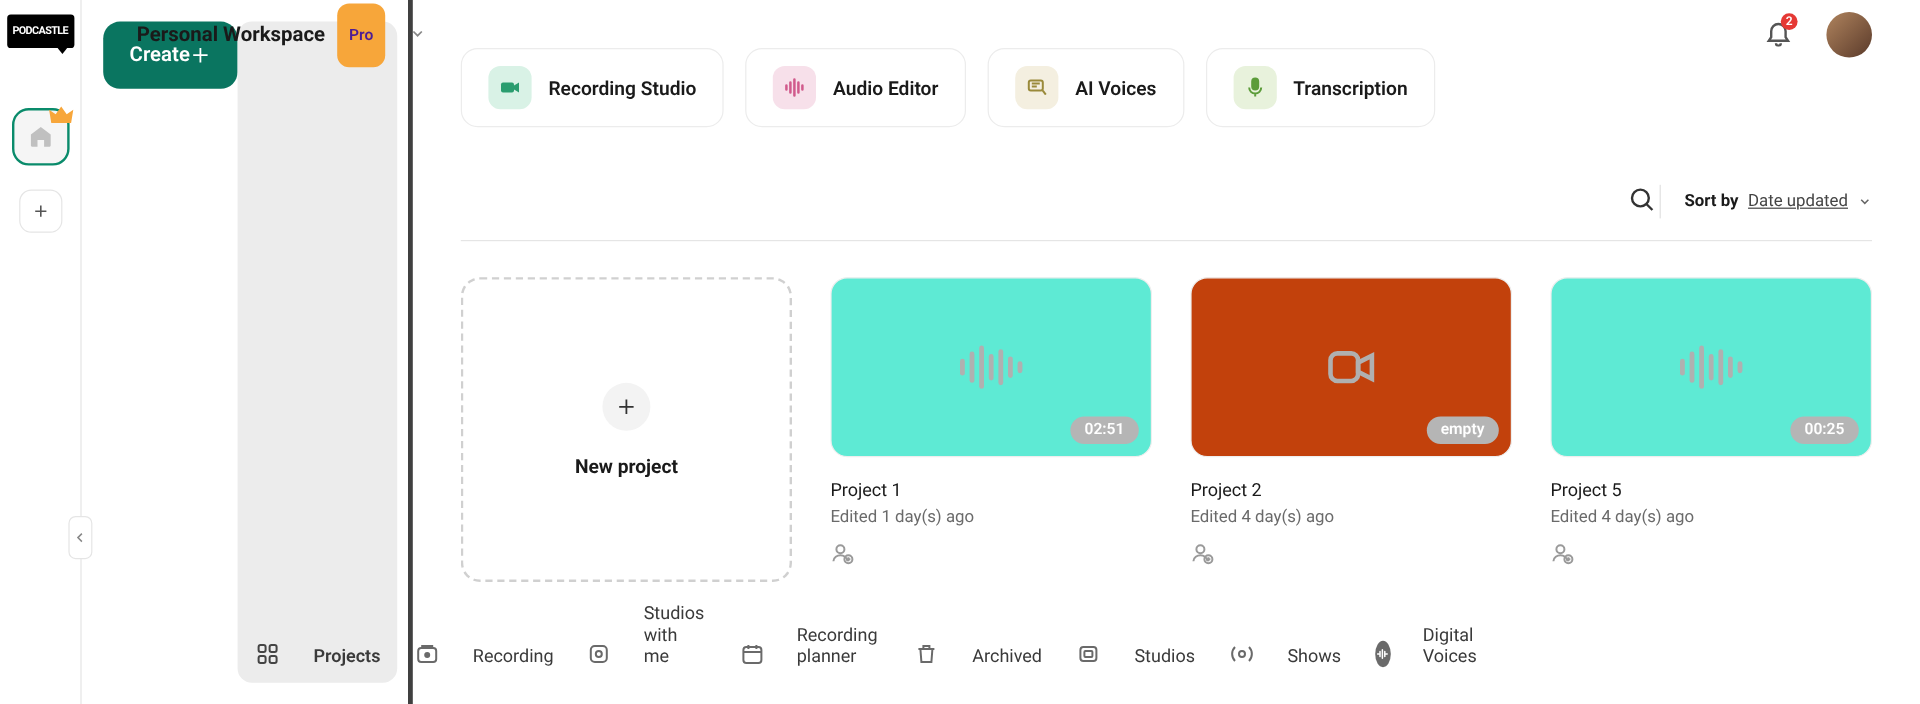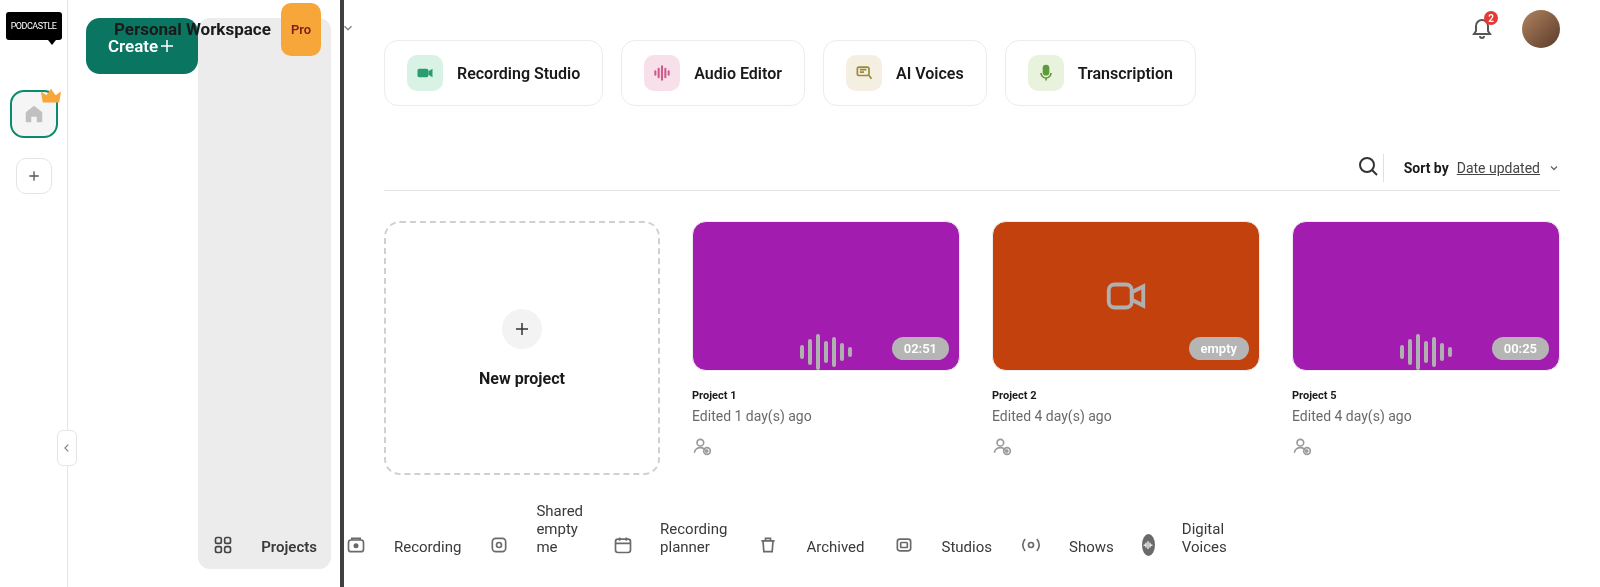--- a/index.html
+++ b/index.html
@@ -2,80 +2,80 @@
 <html><head>
 <meta charset="utf-8">
 <style>
 * { box-sizing: border-box; margin: 0; padding: 0; font-family: -apple-system, BlinkMacSystemFont, 'Segoe UI', Roboto, sans-serif; }
 body { background: #fff; color: #1a1a1a; width: 1600px; height: 587px; overflow: hidden; }
 
 .app { display: flex; height: 100%; }
 
 
 .mini-sidebar { width: 76px; border-right: 1px solid #e5e5e5; display: flex; flex-direction: column; align-items: center; padding-top: 12px; position: relative; }
-.logo { width: 56px; height: 28px; background: #000; color: #fff; font-size: 9px; font-weight: 400; display: flex; align-items: center; justify-content: center; border-radius: 3px; letter-spacing: -0.5px; position: relative; }
+.logo { width: 56px; height: 28px; background: #000; color: #fff; font-size: 9px; font-weight: 700; display: flex; align-items: center; justify-content: center; border-radius: 3px; letter-spacing: -0.5px; position: relative; }
 .logo::after { content: ''; position: absolute; bottom: -5px; right: 6px; width: 0; height: 0; border-left: 4px solid transparent; border-right: 4px solid transparent; border-top: 5px solid #000; }
 .workspace-icon { margin-top: 50px; width: 48px; height: 48px; border: 2px solid #0a8b6b; border-radius: 14px; display: flex; align-items: center; justify-content: center; background: #f5f5f5; position: relative; }
 .workspace-icon svg { width: 22px; height: 22px; fill: #c0c0c0; }
 .crown-badge { position: absolute; top: -6px; right: -6px; width: 16px; height: 14px; }
 .add-workspace { margin-top: 20px; width: 36px; height: 36px; border: 1px solid #e5e5e5; border-radius: 10px; display: flex; align-items: center; justify-content: center; cursor: pointer; background: #fff; }
 .collapse-handle { position: absolute; right: -10px; top: 430px; width: 20px; height: 36px; background: #fff; border: 1px solid #e5e5e5; border-radius: 6px; display: flex; align-items: center; justify-content: center; cursor: pointer; }
 
 
 .sidebar { width: 276px; border-right: 4px solid #404040; padding: 18px; display: flex; }
 .create-btn { background: #0a7560; color: #fff; border: none; border-radius: 14px; height: 56px; display: flex; align-items: center; justify-content: space-between; padding: 0 22px; font-size: 17px; font-weight: 600; cursor: pointer; margin-bottom: 18px; }
 .nav-item { display: flex; align-items: flex-end; gap: 27px; padding: 13px 14px; border-radius: 12px; cursor: pointer; color: #3a3a3a; font-size: 15px; }
 .nav-item.active { background: #ececec; font-weight: 600; }
 .nav-item .nav-icon { width: 22px; height: 22px; display: flex; align-items: center; justify-content: center; color: #6a6a6a; }
 .nav-divider { height: 1px; background: #e5e5e5; margin: 14px 0; }
 .pill-icon { width: 22px; height: 22px; border-radius: 50%; background: #6a6a6a; display: flex; align-items: center; justify-content: center; }
 
 
 .main { flex: 1; display: flex; flex-direction: column; }
 .topbar { height: 58px; display: flex; align-items: center; padding: 0 20px; gap: 10px; text-align: center; }
 .workspace-title { font-size: 17px; font-weight: 700; margin-left: 0; }
-.pro-badge { background: #f7a63a; color: #7f1d1d; padding: 19px 10px; border-radius: 10px; font-size: 13px; font-weight: 600; }
+.pro-badge { background: #f7a63a; color: #4c1d95; padding: 19px 10px; border-radius: 10px; font-size: 13px; font-weight: 600; }
 .chevron-btn { margin-left: 6px; padding: 4px; cursor: pointer; color: #888; }
 .spacer { flex: 1; }
 .bell { position: relative; margin-right: 18px; cursor: pointer; color: #555; }
 .bell-badge { position: absolute; top: -4px; right: -4px; background: #e53935; color: #fff; font-size: 10px; width: 14px; height: 14px; border-radius: 50%; display: flex; align-items: center; justify-content: center; font-weight: 600; }
 .avatar { width: 38px; height: 38px; border-radius: 50%; background: linear-gradient(135deg,#b0845e,#5a3a2a); cursor: pointer; }
 
 .content { flex: 1; padding: 40px 40px 0 40px; overflow: auto; }
 
 
 .chips { display: flex; gap: 18px; margin-bottom: 48px; }
 .chip { display: flex; align-items: center; gap: 14px; padding: 14px 22px; border: 1px solid #ececec; border-radius: 14px; cursor: pointer; background: #fff; font-size: 16px; font-weight: 600; }
 .chip-icon { width: 36px; height: 36px; border-radius: 10px; display: flex; align-items: center; justify-content: center; }
 .ci-green { background: #d9f2e6; color: #2a9d6f; }
 .ci-pink { background: #f7e0ea; color: #d15a8c; }
 .ci-purple { background: #e5e3f9; color: #6a5fe0; }
 .ci-yellow { background: #f4efe0; color: #9a8a3a; }
 .ci-lime { background: #e8f2dc; color: #5c9c3a; }
 
 
-.sort-row { display: flex; justify-content: flex-end; gap: 20px; margin-bottom: 8px; }
+.sort-row { display: flex; justify-content: flex-end; gap: 20px; margin-bottom: 18px; }
 .search-btn { width: 28px; height: 28px; cursor: pointer; color: #444; padding-right: 20px; border-right: 1px solid #e0e0e0; }
 .sort-group { display: flex; align-items: center; gap: 8px; cursor: pointer; }
 .sort-label { font-weight: 700; font-size: 14px; }
 .sort-value { font-size: 14px; color: #444; text-decoration: underline; }
 .hr { height: 1px; background: #e5e5e5; margin-bottom: 30px; }
 
 
 .grid { display: flex; gap: 32px; }
 .new-project { width: 276px; height: 254px; border: 2px dashed #d0d0d0; border-radius: 16px; display: flex; flex-direction: column; align-items: center; justify-content: center; gap: 20px; cursor: pointer; }
 .new-plus { width: 40px; height: 40px; border-radius: 50%; background: #f3f3f3; display: flex; align-items: center; justify-content: center; color: #333; }
 .new-project-label { font-weight: 700; font-size: 16px; }
 
 .project-card { width: 268px; border-radius: 16px; cursor: pointer; }
 .thumb { height: 150px; border-radius: 14px; position: relative; display: flex; align-items: center; justify-content: center; border: 1px solid #eee; }
-.thumb.audio { background: #a21caf; align-items: flex-end; }
+.thumb.audio { background: #5eead4; }
 .thumb.video { background: #c2410c; }
 .duration-badge { position: absolute; right: 10px; bottom: 10px; background: #b5b5b5; color: #fff; padding: 4px 12px; border-radius: 12px; font-size: 13px; font-weight: 600; }
-.project-title { font-weight: 700; font-size: 11px; margin: 18px 0 6px; }
+.project-title { font-weight: 400; font-size: 15px; margin: 18px 0 6px; }
 .project-meta { font-size: 14px; color: #6a6a6a; margin-bottom: 12px; }
 .share-user { width: 20px; height: 20px; color: #9a9a9a; }
 
 .wave-icon { display: flex; gap: 4px; align-items: center; }
 .wave-icon span { width: 4px; background: #b0b0b0; border-radius: 2px; }
 </style>
 </head>
 <body>
 
 <div class="app">
@@ -131,21 +131,21 @@
       </span>
       <span>Recording</span>
     </div>
     <div class="nav-item">
       <span class="nav-icon">
         <svg width="20" height="20" viewBox="0 0 24 24" fill="none" stroke="#6a6a6a" stroke-width="2">
             <rect x="4" y="4" width="16" height="16" rx="4"></rect>
             <circle cx="12" cy="12" r="3"></circle>
           </svg>
       </span>
-      <span>Shared empty me</span>
+      <span>Studios with me</span>
     </div>
     <div class="nav-item">
       <span class="nav-icon">
         <svg width="20" height="20" viewBox="0 0 24 24" fill="none" stroke="#6a6a6a" stroke-width="2">
             <rect x="3" y="5" width="18" height="16" rx="3"></rect>
             <path d="M3 10h18M8 3v4M16 3v4"></path>
           </svg>
       </span>
       <span>Recording planner</span>
     </div>

